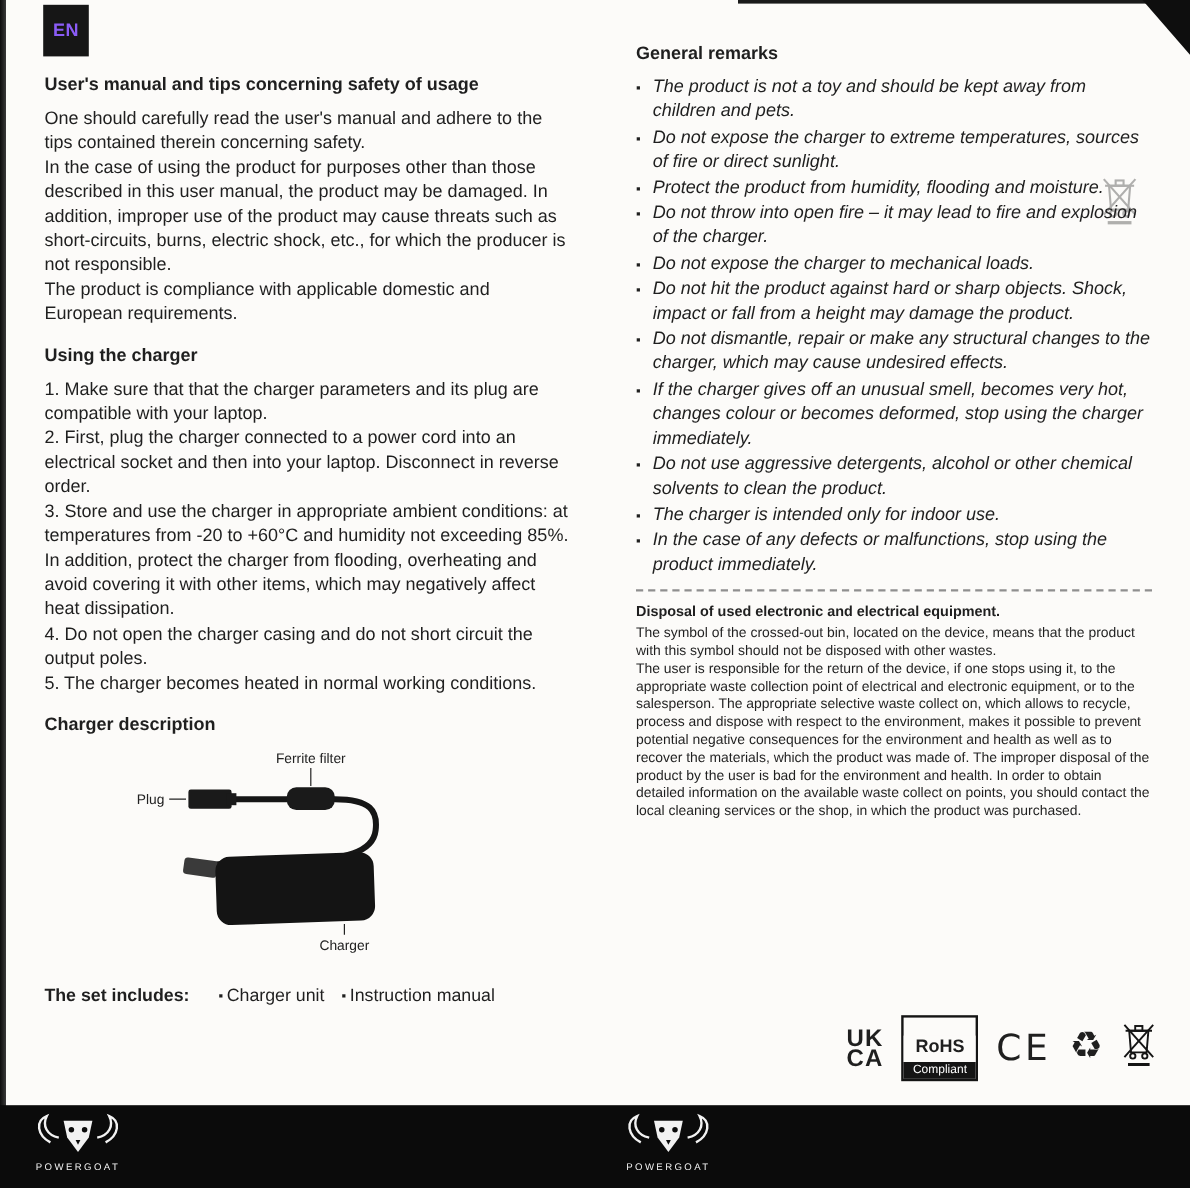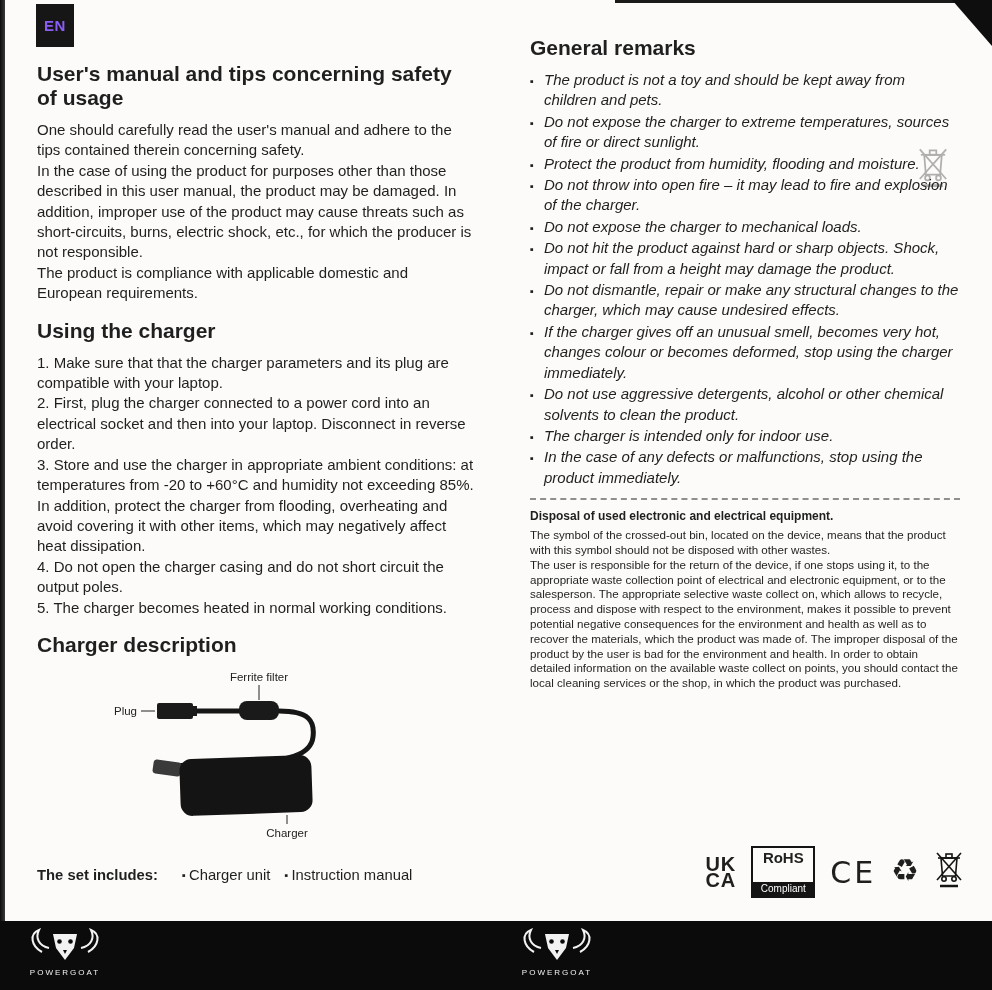--- a/index.html
+++ b/index.html
@@ -20,21 +20,21 @@
   .corner-tr { position:absolute; right:0; top:0; width:0; height:0;
     border-top:46px solid #0e0e0e; border-left:40px solid transparent; }
 
   .en-badge { position:absolute; left:36px; top:4px; width:38px; height:43px;
     background:#161616; color:#8b5cf6; font-weight:bold; font-size:15px;
     display:flex; align-items:center; justify-content:center; letter-spacing:.5px; }
 
   .col-left  { position:absolute; left:37px;  top:62px; width:440px; }
   .col-right { position:absolute; left:530px; top:36px; width:430px; }
 
-  h2.sec { font-size:21px; font-weight:700; margin-bottom:10px; }
+  h2.sec { font-size:15px; font-weight:700; margin-bottom:10px; }
   .mt { margin-top:15px; }
   p.body { font-size:15px; line-height:20.4px; white-space:pre-line; }
   p.step { font-size:15px; line-height:20.4px; }
 
   ul.remarks { list-style:none; margin-top:2px;font-style:italic; }
   ul.remarks li { position:relative; padding-left:14px; font-size:15px; line-height:20.4px; margin-bottom:1px; }
   ul.remarks li::before { content:"▪"; position:absolute; left:0; top:1px; font-size:11px; }
 
   .dash-rule { border:none; border-top:2px dashed #8f8f8f; margin:10px 0 9px 0; }
 
@@ -45,21 +45,21 @@
 
   .set-includes { margin-top:22px; font-size:14.8px; }
   .set-label { font-weight:700; margin-right:20px; }
   .set-item { margin-right:10px; }
   .set-item::before { content:"▪ "; font-size:11px; position:relative; top:-1px; }
 
   
   .marks { position:absolute; top:846px; right:28px; display:flex; align-items:center; gap:15px; }
   .ukca { font-weight:700; font-size:20px; line-height:16px; letter-spacing:1px; text-align:left; }
   .rohs { width:64px; border:2px solid #141414; text-align:center; }
-  .rohs-top { font-weight:700; font-size:15px; padding:1px 0 16px 0; background:#fcfbf9; }
+  .rohs-top { font-weight:700; font-size:15px; padding:1px 0 4px 0; background:#fcfbf9;margin-top:15px; }
   .rohs-bottom { background:#141414; color:#fff; font-size:10px; padding:1px 0 2px 0; }
   .ce { font-size:30px; letter-spacing:3px; font-family:"DejaVu Sans",sans-serif; }
   .recycle { font-size:31px; line-height:1; position:relative; top:-2px; }
 
   .weee-faint { position:absolute; left:916px; top:146px; opacity:.32; }
 
   
   .footer { position:absolute; left:0; top:921px; width:992px; height:80px; background:#0b0b0b; }
   .logo { position:absolute; top:5px; }
   .logo-1 { left:26px; }

